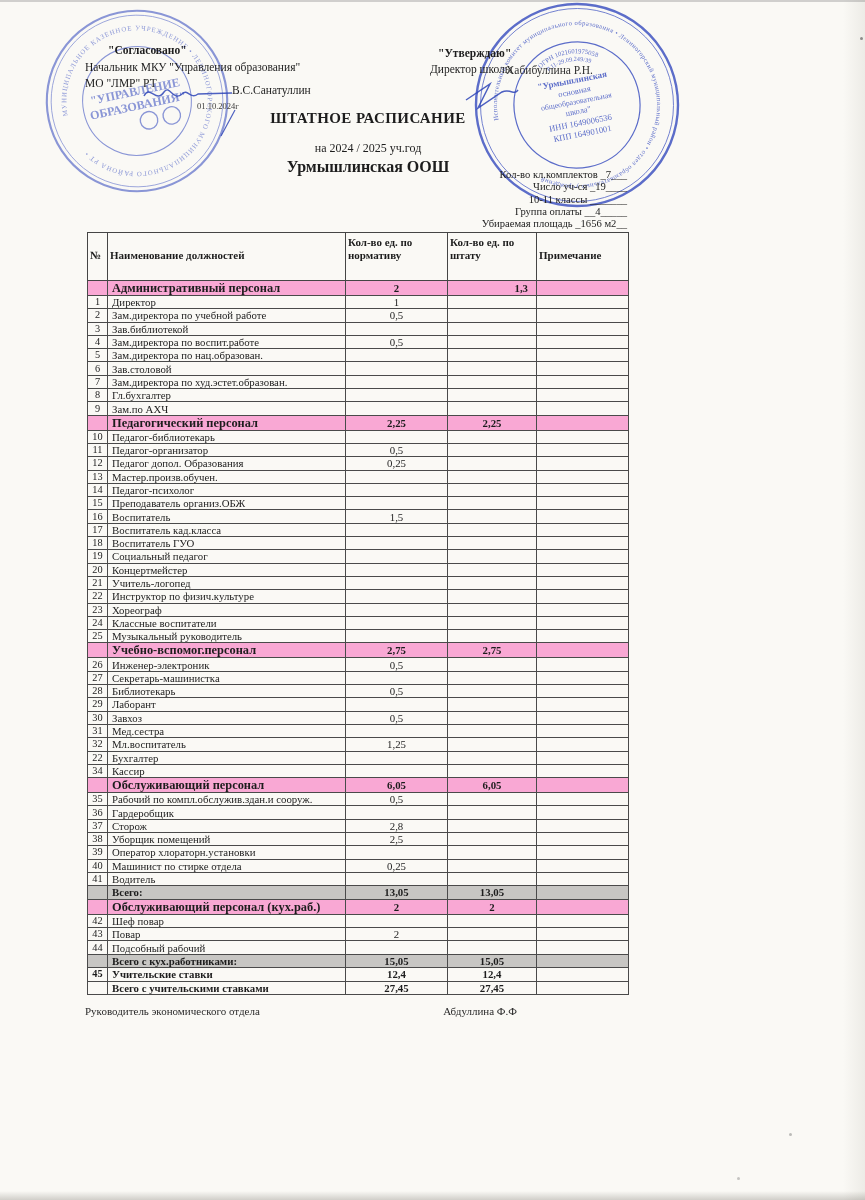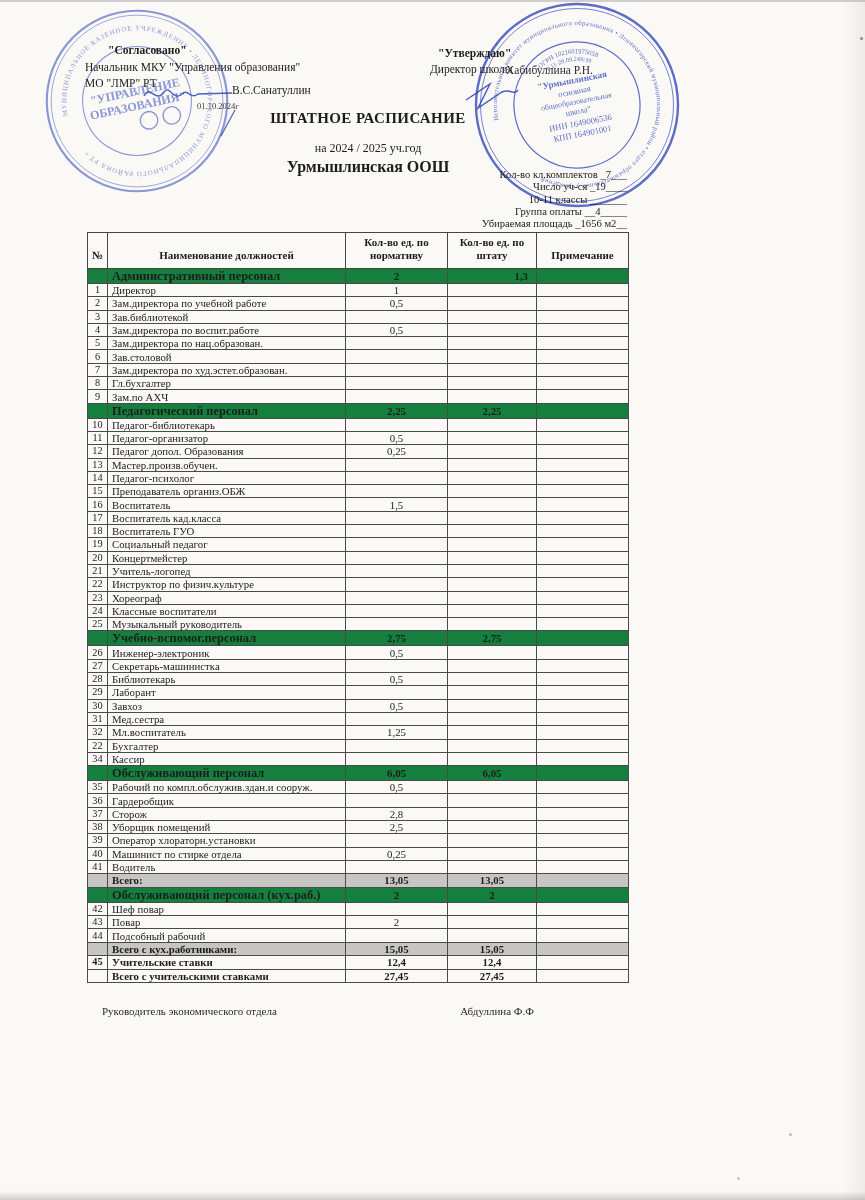--- a/index.html
+++ b/index.html
@@ -34,35 +34,35 @@
   .title-sub{font-size:12px;font-weight:normal;margin-top:14px;}
   .title-school{font-size:16px;font-weight:bold;margin-top:2px;}
 
   
   .stats{position:absolute;top:169px;right:238px;text-align:right;font-size:10.6px;line-height:12.3px;margin-left:40px;}
 
   
   .tbl-wrap{position:absolute;left:87px;top:232px;}
   table{border-collapse:collapse;table-layout:fixed;width:541px;border:1.5px solid #3c3c3c;}
   col.w-num{width:20px;}col.w-name{width:238px;}col.w-norm{width:102px;}col.w-staff{width:89px;}col.w-note{width:92px;}
-  th{border:1px solid #454545;font-size:11px;font-weight:bold;text-align:center;
-     vertical-align:bottom;line-height:12.5px;padding:1px 2px 7px;height:27px;white-space:normal;}
+  th{border:1px solid #454545;font-size:11px;font-weight:bold;text-align:left;
+     vertical-align:bottom;line-height:12.5px;padding:1px 2px 19px;height:27px;white-space:normal;}
   td{border:1px solid #4a4a4a;font-size:10.8px;line-height:12px;height:12.3px;
      padding:0 2px;white-space:nowrap;overflow:hidden;vertical-align:middle;}
   .c-num{text-align:center;font-size:10.3px;}
   .c-name{text-align:left;padding-left:4px;}
   .c-norm,.c-staff{text-align:center;}
   .al-right{text-align:right;padding-right:8px;}
-  tr.section td{background:#15803d;font-weight:bold;height:14px;}
+  tr.section td{background:#f9a8d4;font-weight:bold;height:14px;}
   tr.section .c-name{font-size:12.4px;}
   tr.total td{background:#c7c6c3;font-weight:bold;height:12.6px;}
   tr.bold-row td,tr.grand td{font-weight:bold;}
 
   
-  .footer{position:absolute;left:102px;top:1005px;width:432px;display:flex;justify-content:space-between;font-size:11px;color:#2b2b2b;}
+  .footer{position:absolute;left:85px;top:1005px;width:432px;display:flex;justify-content:space-between;font-size:11px;color:#2b2b2b;}
 </style>
 </head>
 <body>
 
 <div class="page">
   <div class="edge-top"></div>
   <div class="edge-right"></div>
   <div class="edge-bottom"></div>
   <div class="speck" style="left:860px;top:37px;"></div>
   <div class="speck" style="left:789px;top:1133px;opacity:.6;"></div>

